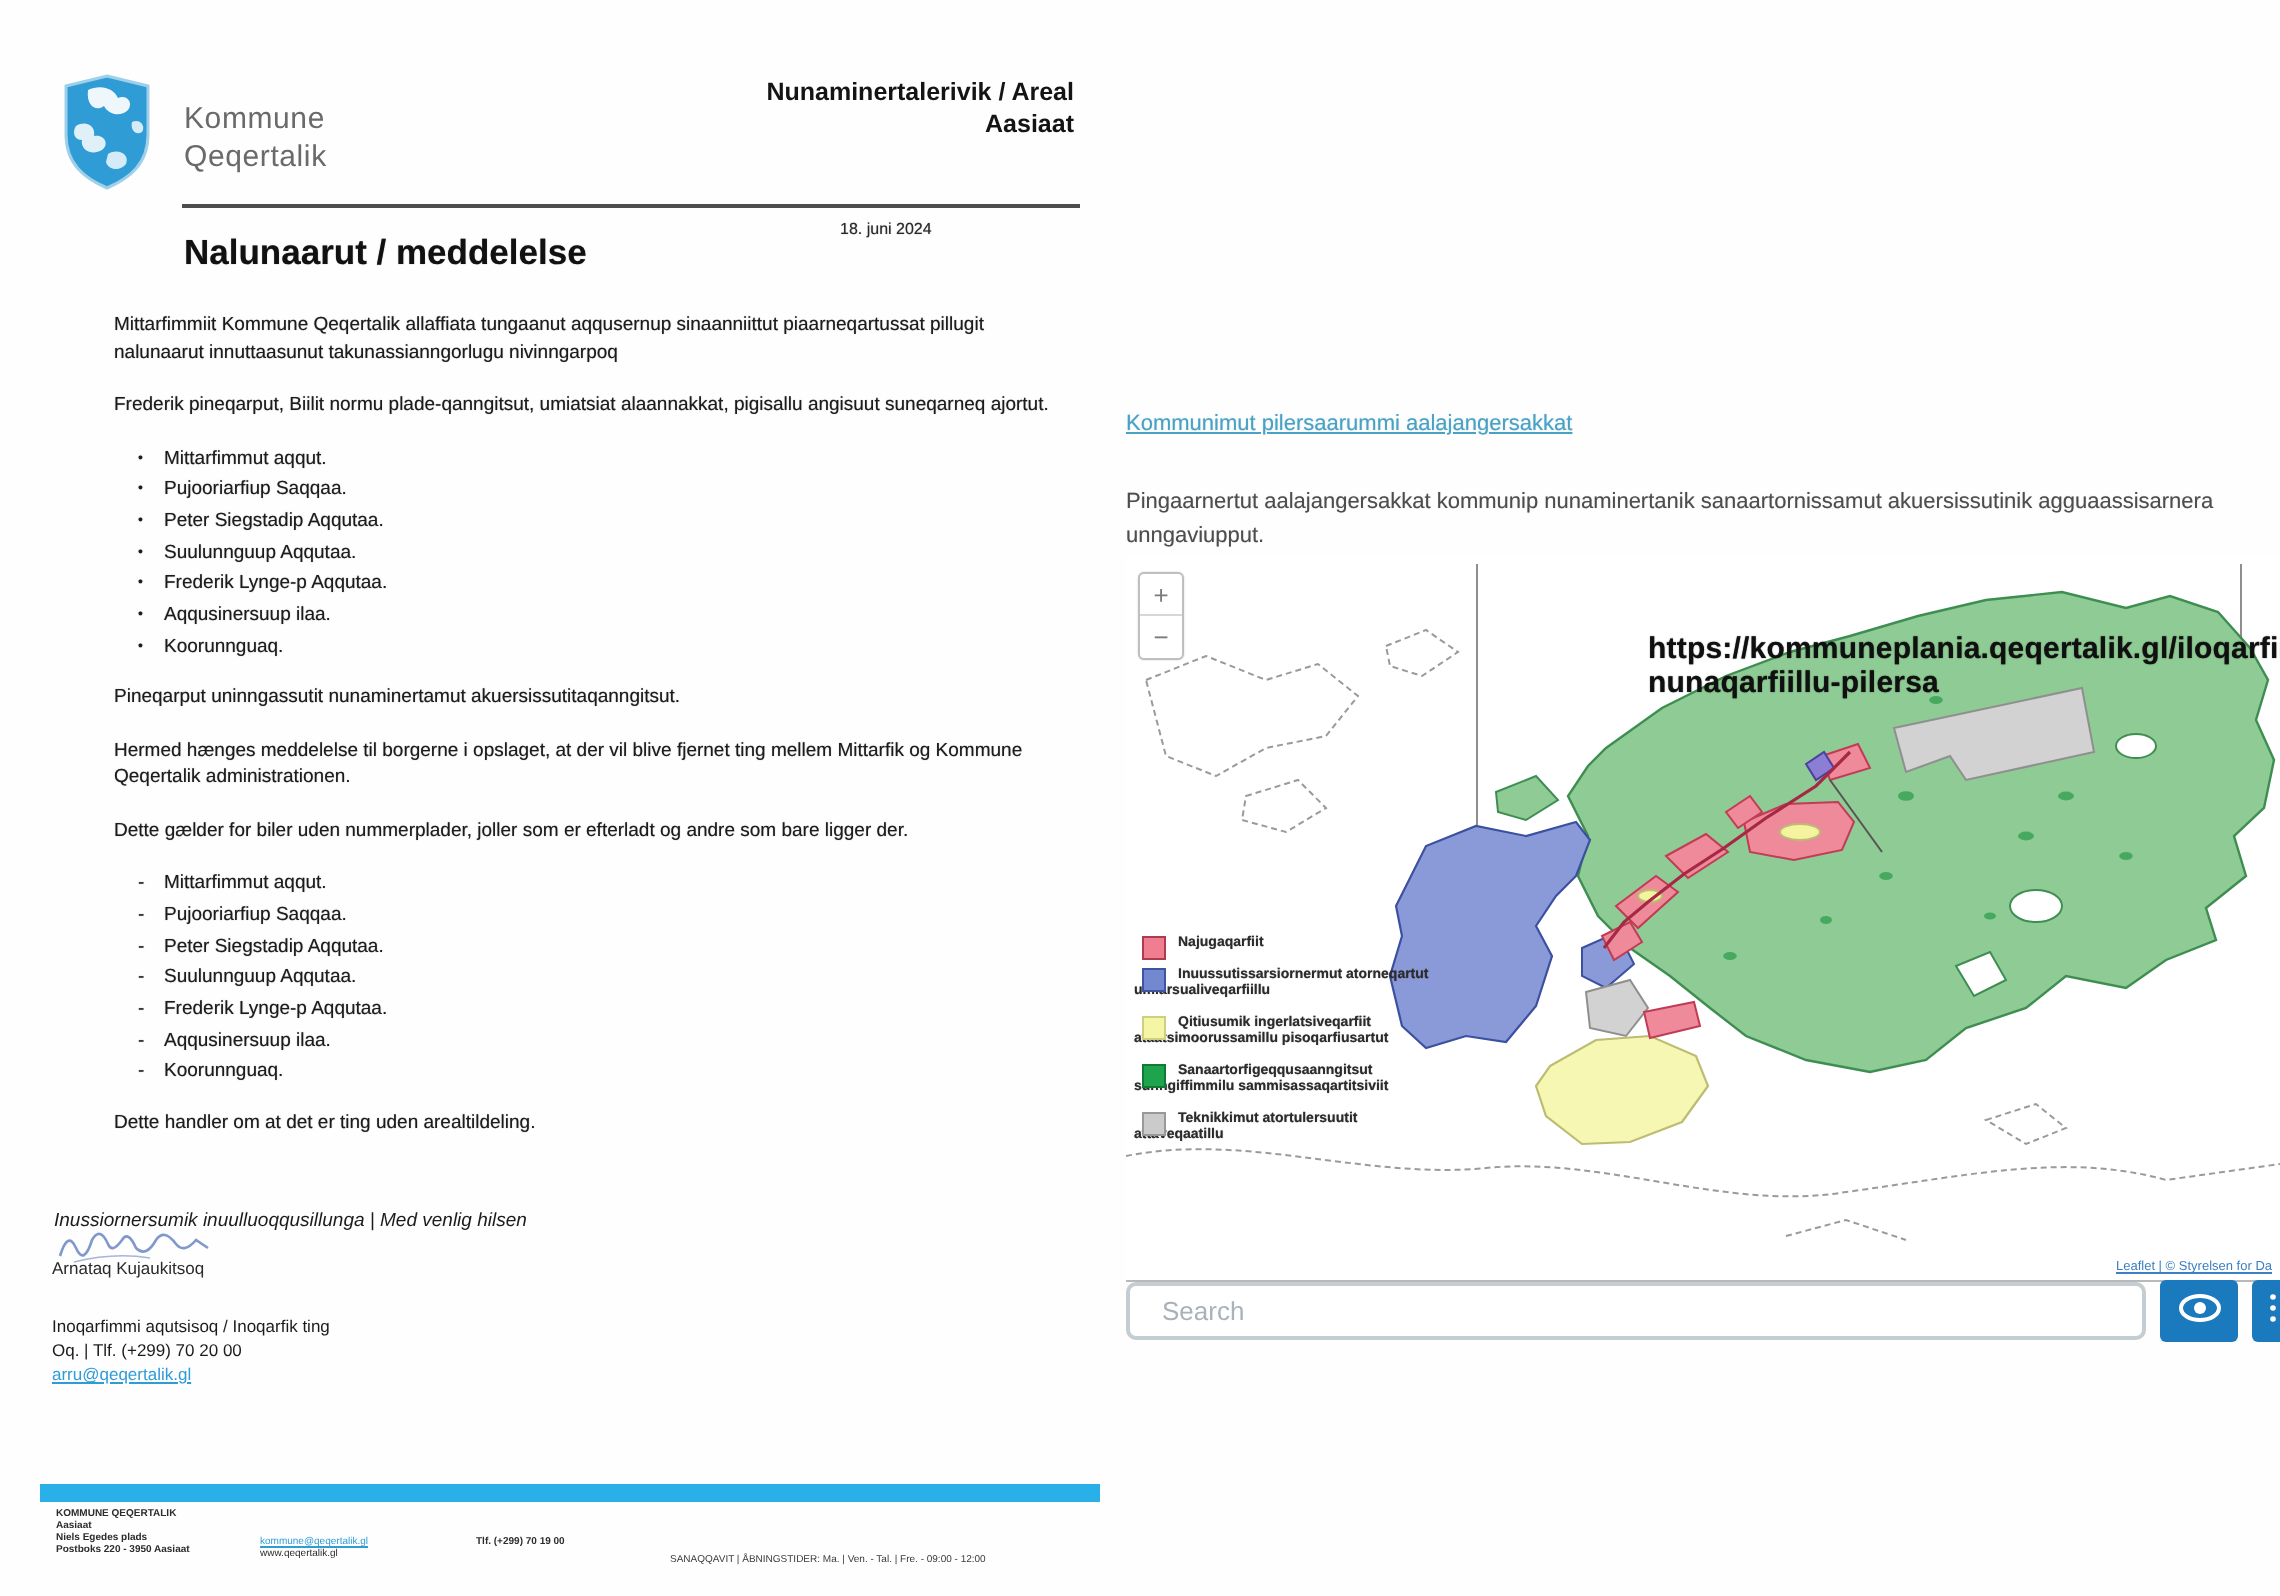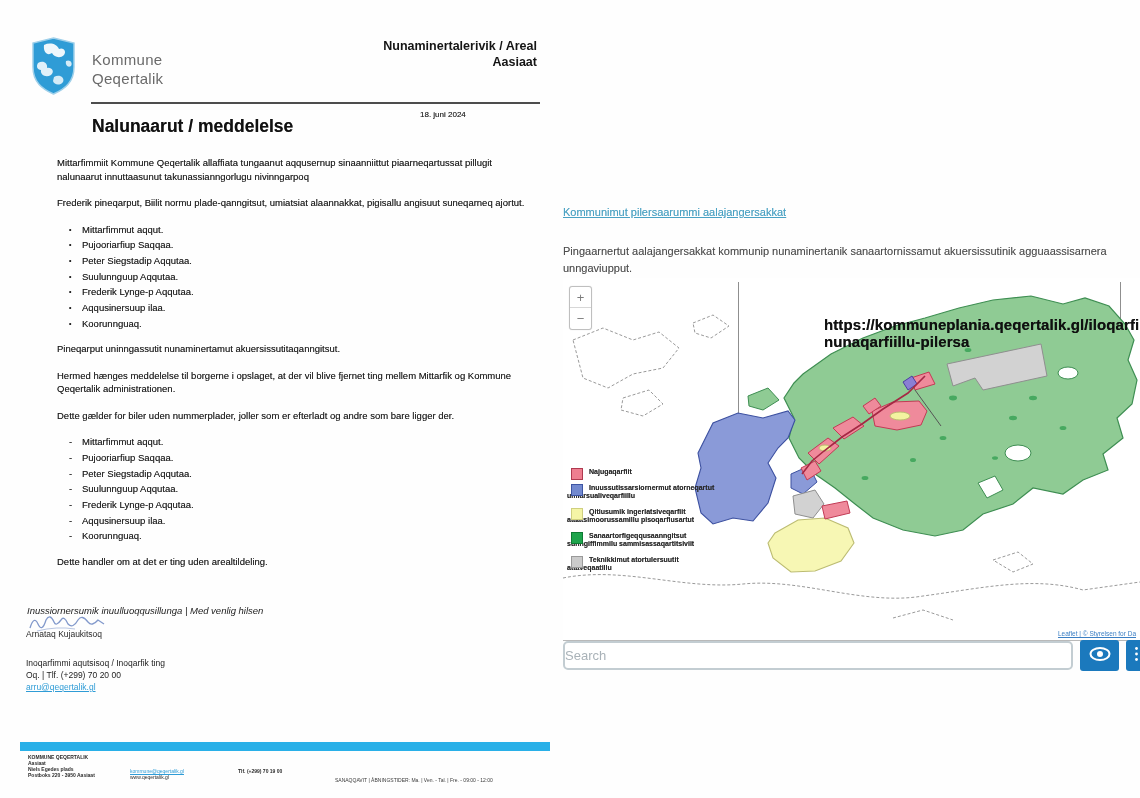--- a/index.html
+++ b/index.html
@@ -46,21 +46,21 @@
   #zoomctl { left:6px; top:8px; width:23px; border:1px solid #bfbfbf; border-radius:3px; background:#fff; box-shadow:0 0 1px rgba(0,0,0,.2); }
   #zoomctl .zbtn { width:21px; height:21px; text-align:center; font-size:13px; line-height:21px; color:#7c7c7c; cursor:pointer; }
   #zoomctl .zbtn:first-child { border-bottom:1px solid #d7d7d7; }
   #map-url { left:220px; top:38px; font-size:15px; font-weight:bold; color:#101010; letter-spacing:.1px; text-shadow:0 0 .6px rgba(0,0,0,.7);padding-left:41px; }
   #legend { left:4px; top:190px; width:150px; }
   .lg-item { position:relative; margin-bottom:7px; font-size:7px; line-height:8.5px; color:#2b2b2b; font-weight:bold; }
   .lg-swatch { position:absolute; left:4px; top:0; width:12px; height:12px; border:1px solid #888; }
   .lg-label { display:block; text-indent:22px; text-shadow:0 0 .5px rgba(0,0,0,.5); }
   #attrib { right:4px; bottom:3px; font-size:6.5px; color:#3b7fc4; text-decoration:underline; }
 
-  #search-input { left:563px; top:641px; width:510px; height:29px; border:2px solid #c3cdd2; border-radius:5px; padding-left:0; font-size:13px; color:#333; background:#fff; outline:none; font-family:"Liberation Sans", sans-serif; }
+  #search-input { left:563px; top:641px; width:510px; height:29px; border:2px solid #c3cdd2; border-radius:5px; padding-left:16px; font-size:13px; color:#333; background:#fff; outline:none; font-family:"Liberation Sans", sans-serif; }
   #search-input::placeholder { color:#a9b2b8; }
   .blue-btn { top:640px; height:31px; border:none; border-radius:3px; cursor:pointer; }
   #eye-btn { left:1080px; width:39px; }
   #list-btn { left:1126px; width:30px; }
 </style>
 </head>
 <body>
 
 <div id="page">
 

